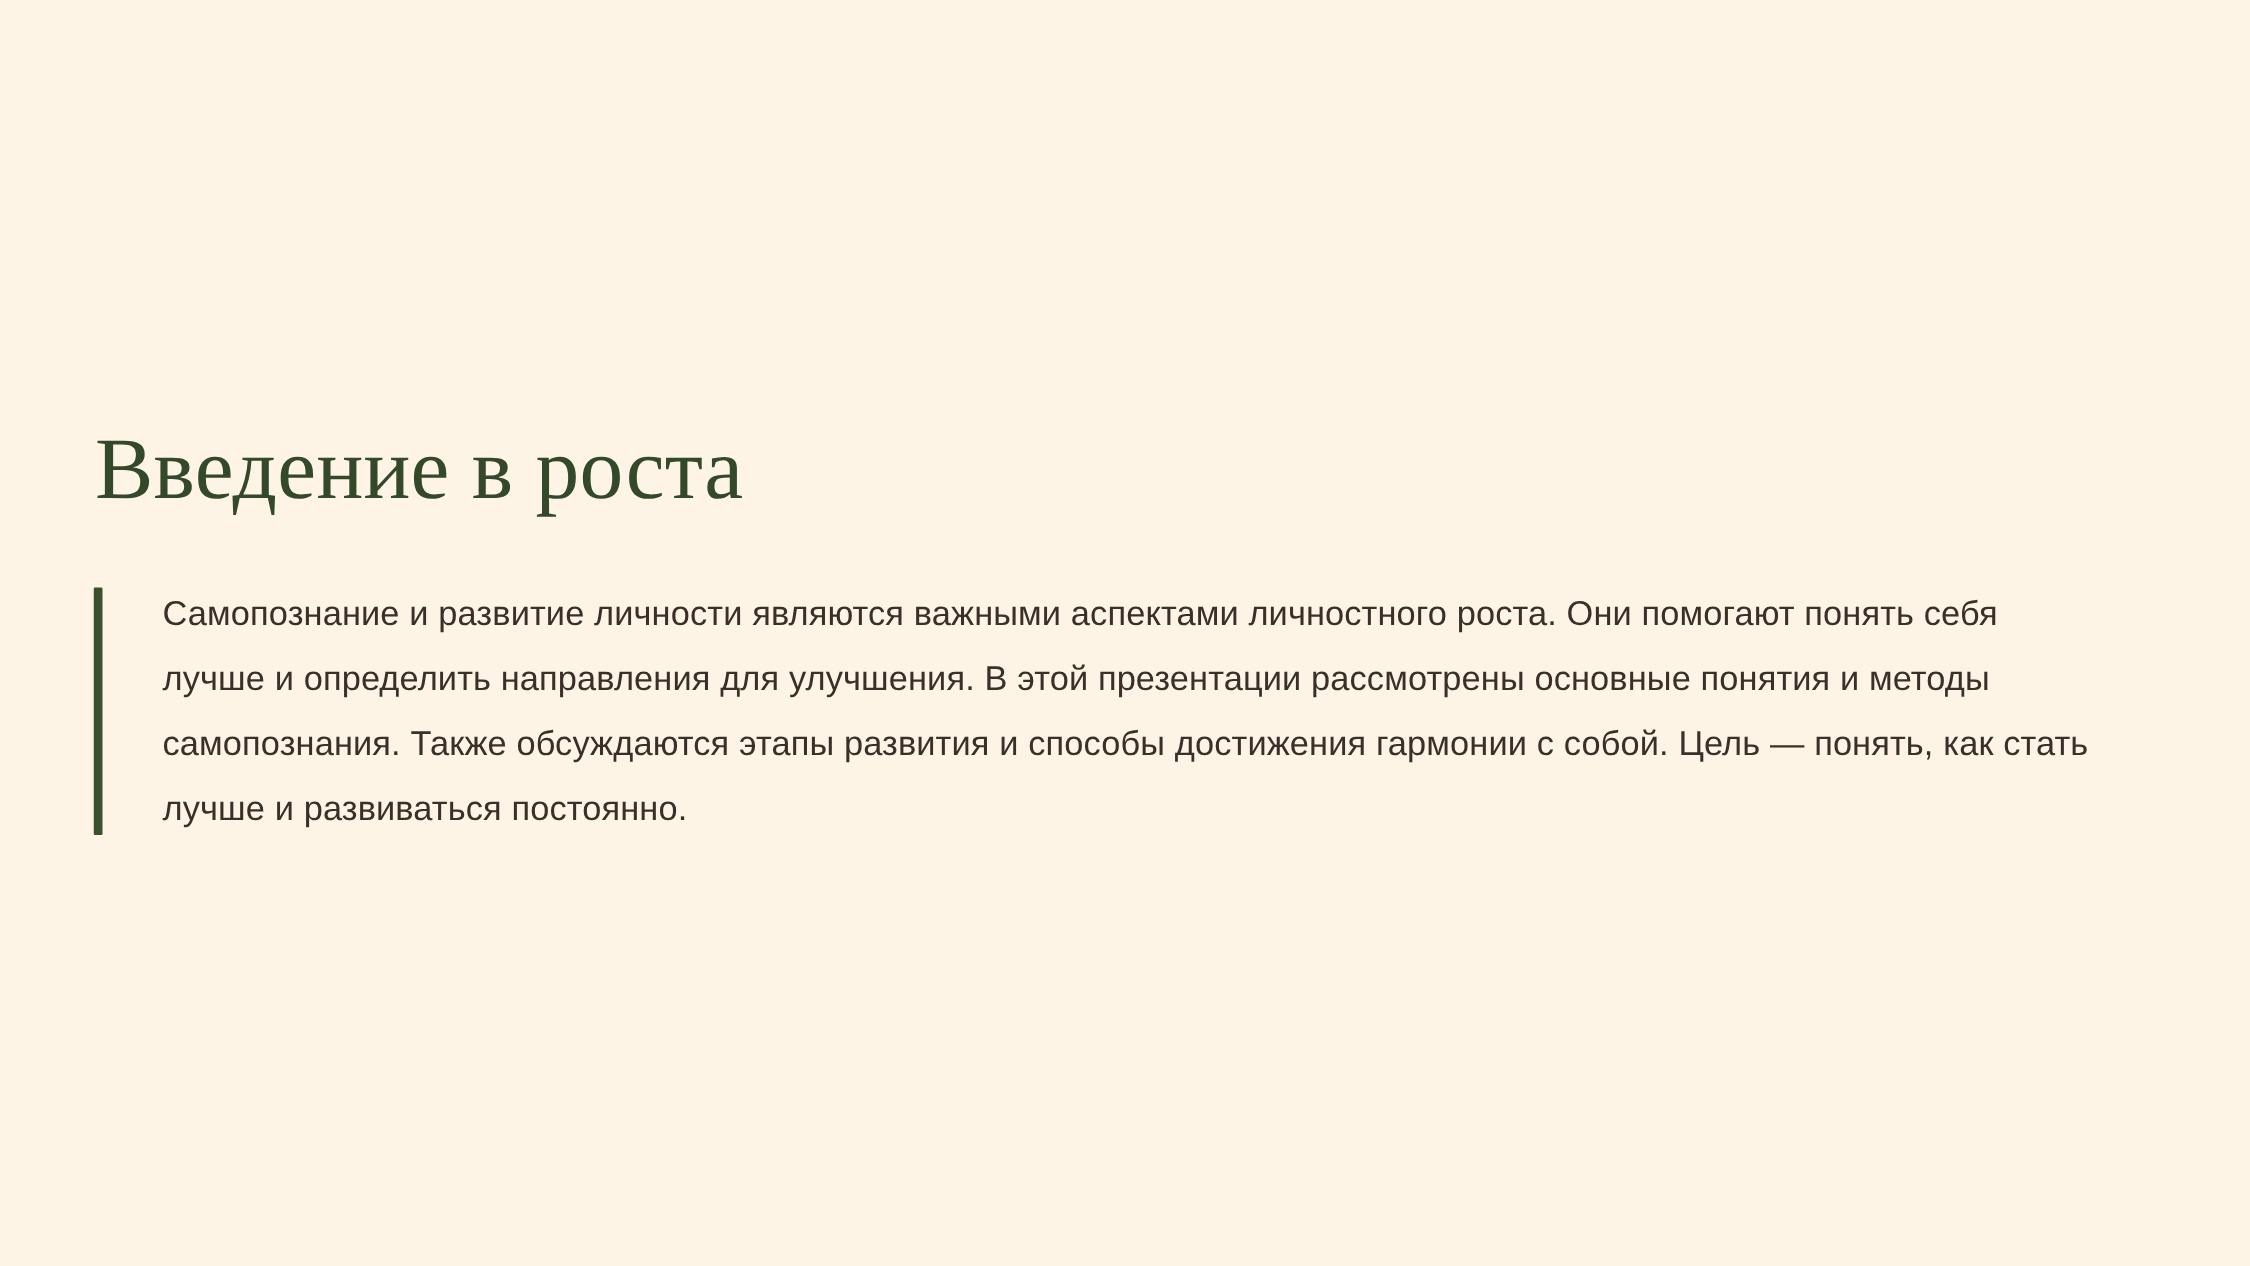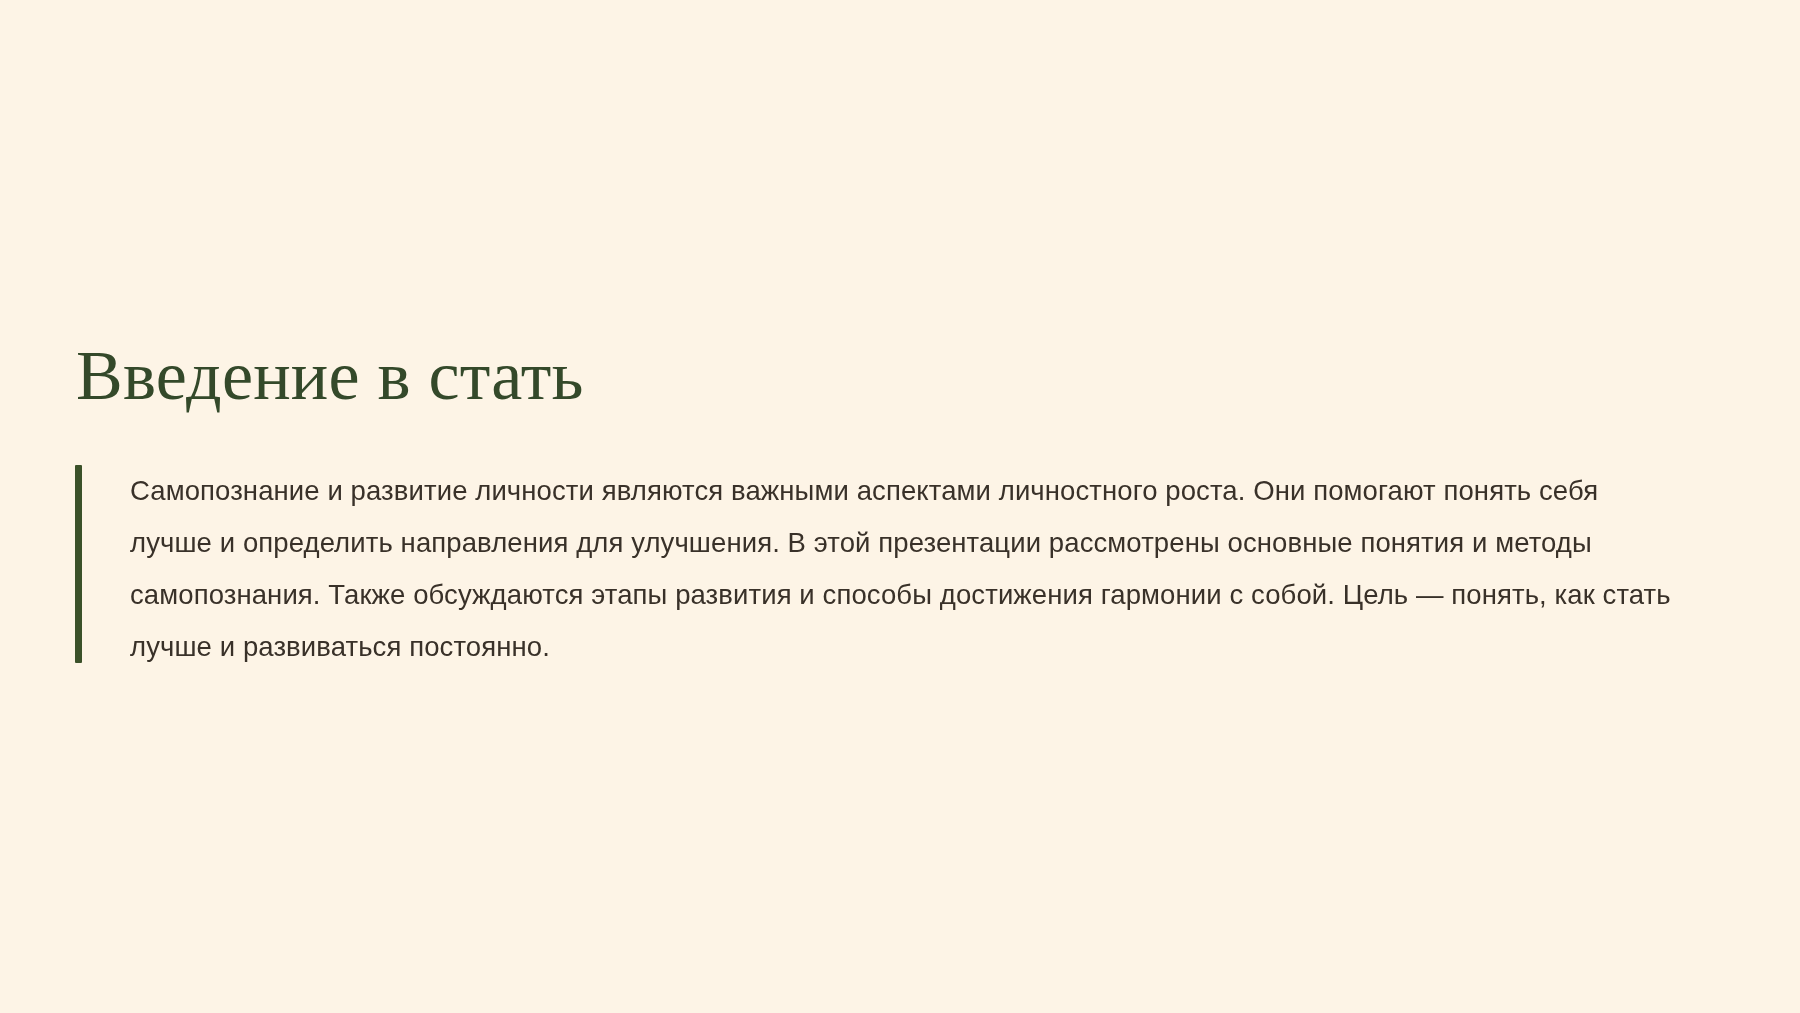--- a/index.html
+++ b/index.html
@@ -48,21 +48,21 @@
     white-space: nowrap;
   }
 
   
   .body-block {
     position: absolute;
     left: 75px;
     top: 465px;
     width: 1640px;
     display: flex;
-    align-items: flex-start;
+    align-items: center;
   }
 
   .accent-bar {
     flex: 0 0 auto;
     width: 7px;
     min-height: 198px;
     background: #3b5129;
     border-radius: 1px;
   }
 
@@ -83,21 +83,21 @@
     text-align: left;
     max-width: 1545px;
   }
 </style>
 </head>
 <body>
 
 <div class="slide">
   <div class="slide-content">
 
-    <h1 class="slide-title">Введение в стать</h1>
+    <h1 class="slide-title">Введение в роста</h1>
 
     <div class="body-block">
       <div class="accent-bar"></div>
       <div class="body-text-wrap">
         <p class="body-text">Самопознание и развитие личности являются важными аспектами личностного роста. Они помогают понять себя лучше и определить направления для улучшения. В этой презентации рассмотрены основные понятия и методы самопознания. Также обсуждаются этапы развития и способы достижения гармонии с собой. Цель — понять, как стать лучше и развиваться постоянно.</p>
       </div>
     </div>
 
   </div>
 </div>

